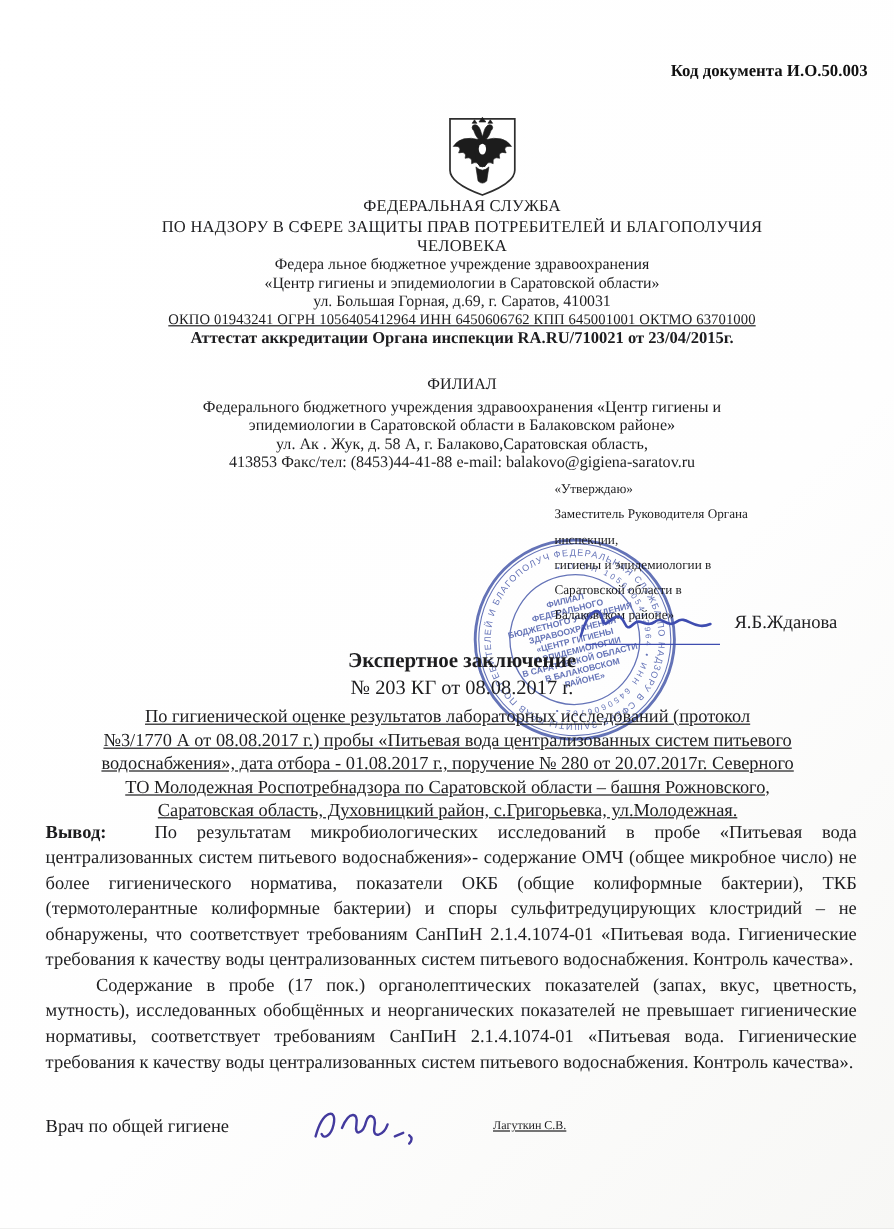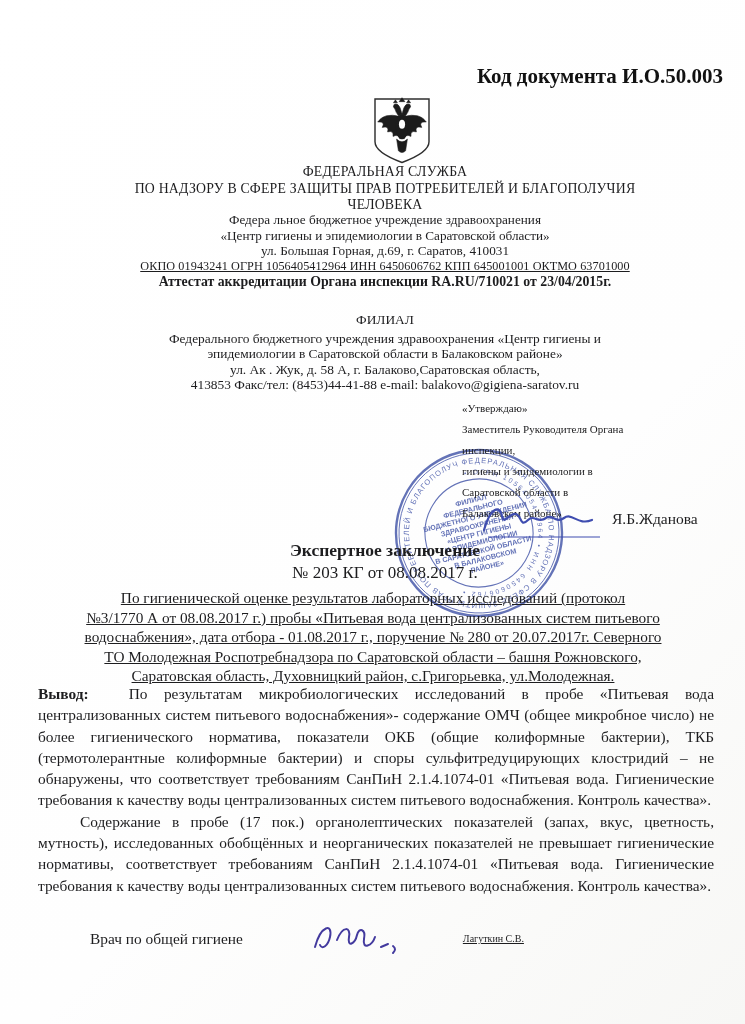--- a/index.html
+++ b/index.html
@@ -2,21 +2,21 @@
 <html><head>
 <meta charset="utf-8">
 <style>
   html,body{margin:0;padding:0;}
   body{background:#d8d8d6;font-family:"Liberation Serif", serif;}
   .page{
     position:relative; width:745px; height:1024px; margin:0 auto;
     background:linear-gradient(135deg,#ffffff 0%,#fefefe 60%,#f7f7f5 100%);
     color:#1d1d1f; overflow:hidden;
   }
-  .doc-code{position:absolute; top:64px; right:22px; font-weight:bold; font-size:21px; color:#111;}
+  .doc-code{position:absolute; top:52px; right:22px; font-weight:bold; font-size:14px; color:#111;}
   .emblem{position:absolute; left:366px; top:96px; width:72px; height:70px;}
   .head-center{position:absolute; left:25px; width:720px; text-align:center; line-height:15.5px;}
   .fs-head{top:164px; font-size:13.8px; letter-spacing:.2px;}
   .fs-head div{margin-bottom:1px;}
   .org-block{top:212px; font-size:13.2px; line-height:15.5px;}
   .codes-line{text-decoration:underline; font-size:12.2px; letter-spacing:.1px;}
   .accred{font-weight:bold; font-size:13.8px;}
   .branch-block{top:312px; font-size:13.4px; line-height:15.5px;}
   .branch-title{margin-bottom:3px;}
   .approval{position:absolute; left:462px; top:398px; width:278px; font-size:11px; line-height:21px; z-index:2;}
@@ -26,21 +26,21 @@
   .title-block{position:absolute; left:25px; top:540px; width:720px; text-align:center; z-index:2;}
   .title-main{font-weight:bold; font-size:17.5px;}
   .title-num{font-size:17px; margin-top:2px;}
   .subject{position:absolute; left:28px; top:588px; width:690px; text-align:center; font-size:15.3px; line-height:19.5px; z-index:2;}
   .subject div{text-decoration:underline;}
   .content{position:absolute; left:38px; top:683px; width:676px; font-size:15.4px; line-height:21.3px; text-align:justify;}
   .content p{margin:0;}
   .lbl{font-weight:bold; padding-right:40px;}
   .p2{text-indent:42px;}
   .sig-row{display:flex; align-items:center; margin-top:20px; height:46px;}
-  .sig-role{margin-left:52px; font-size:15.4px;}
+  .sig-role{font-size:15.4px;}
   .lg-sig{margin-left:66px; width:118px; height:44px;}
   .sig-name{margin-left:36px; font-size:10px;text-decoration:underline;}
 </style>
 </head>
 <body>
 
 <div class="page">
 
   <div class="doc-code">Код документа И.О.50.003</div>
 

